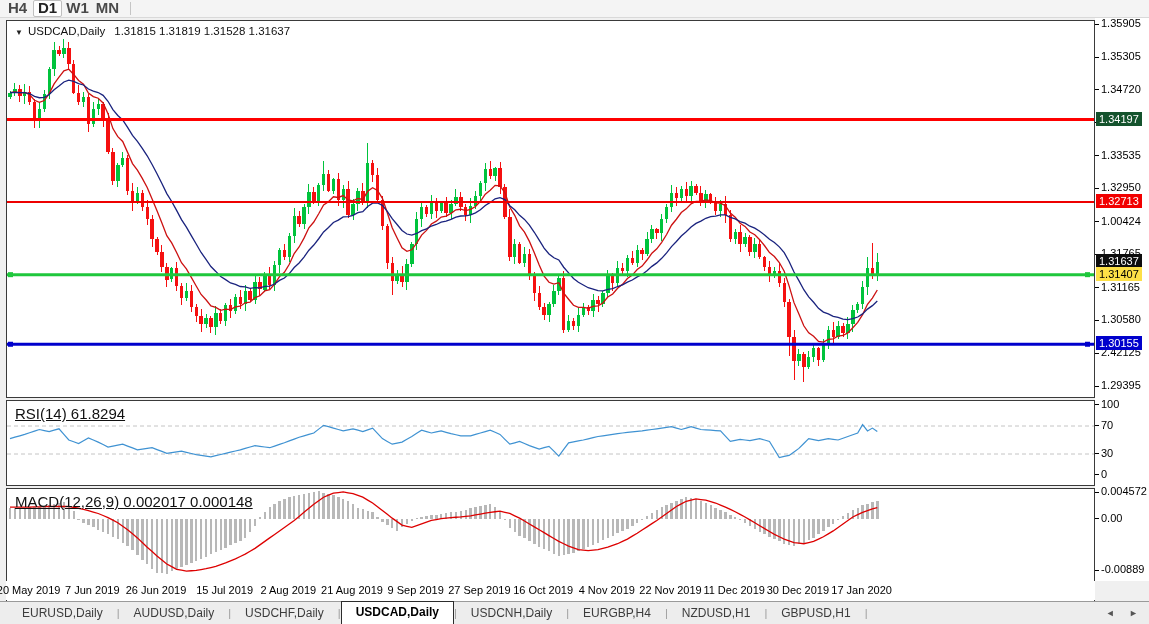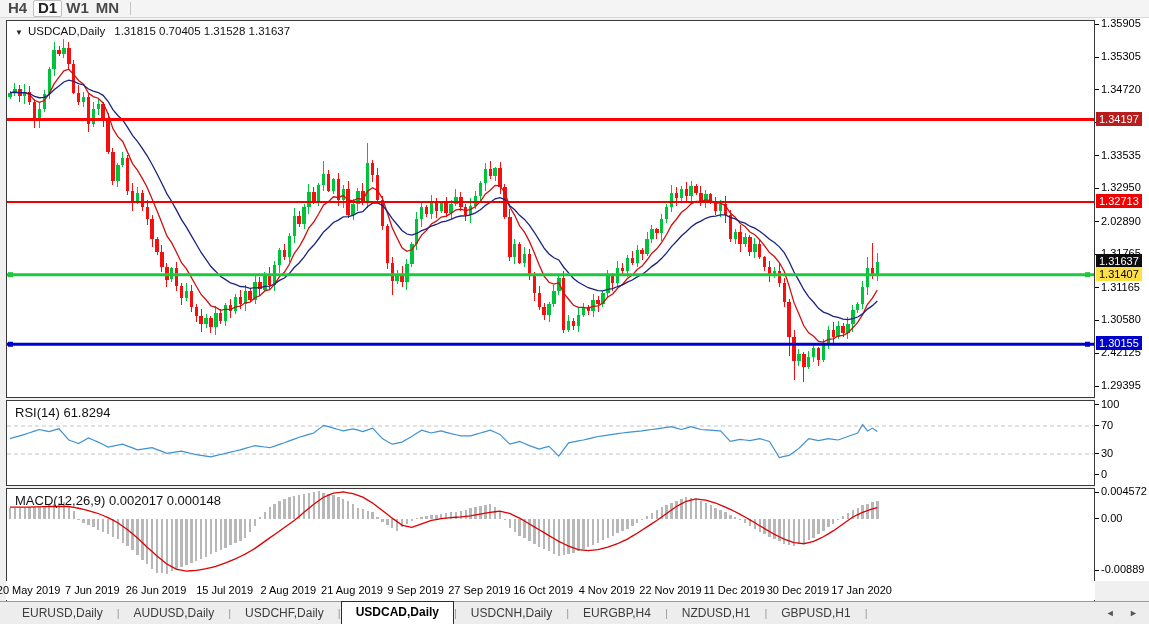--- a/index.html
+++ b/index.html
@@ -14,21 +14,21 @@
   .tb-sep{width:1px;height:13px;background:#c5c5c5;margin-left:7px;}
   
   .panel{position:absolute;left:6px;width:1089px;background:#fff;border:1px solid #3a3a3a;box-sizing:border-box;}
   #main-panel{top:20px;height:378px;}
   #rsi-panel{top:400px;height:86px;}
   #macd-panel{top:488px;height:120px;}
   .panel svg{position:absolute;left:0;top:0;}
   #chart-title{position:absolute;left:8px;top:4px;font-size:11.5px;color:#111;white-space:nowrap;z-index:5;}
   #chart-title .tri{font-size:8px;color:#222;margin-right:5px;}
   #chart-title .ohlc{margin-left:9px;}
-  .ind-label{position:absolute;left:8px;top:4px;font-size:13px;color:#111;z-index:5;white-space:nowrap;}
+  .ind-label{position:absolute;left:8px;top:4px;font-size:15px;color:#111;z-index:5;white-space:nowrap;text-decoration:underline;}
   
   #price-axis{position:absolute;left:1095px;top:18px;width:54px;height:563px;background:#fff;}
   .ax-label{position:absolute;left:6px;font-size:11px;color:#000;white-space:nowrap;}
   .ax-tick{position:absolute;left:0;width:4px;height:1px;background:#000;}
   .ax-badge{position:absolute;left:1px;height:14px;line-height:14px;padding:0 3px;font-size:11px;
             white-space:nowrap;z-index:6;}
   
   #date-axis{position:absolute;left:6px;top:581px;width:1089px;height:19px;background:#fff;}
   .date-label{position:absolute;top:3px;font-size:11px;color:#000;white-space:nowrap;transform:translateX(-50%);}
   
@@ -47,21 +47,21 @@
   <div id="toolbar">
       <div class="tb-btn">H4</div>
       <div class="tb-btn active">D1</div>
       <div class="tb-btn">W1</div>
       <div class="tb-btn">MN</div>
       <div class="tb-sep"></div>
     </div>
 
   <div id="main-panel" class="panel">
     <div id="chart-title">
-      <span class="tri">▼</span><span>USDCAD,Daily</span><span class="ohlc">1.31815 0.70405 1.31528 1.31637</span>
+      <span class="tri">▼</span><span>USDCAD,Daily</span><span class="ohlc">1.31815 1.31819 1.31528 1.31637</span>
     </div>
     <svg id="svg-main" width="1087" height="376">
         <g shape-rendering="crispEdges">
           <line x1="3.00" y1="70.04" x2="3.00" y2="77.83" stroke="#00c33c" stroke-width="1"></line>
           <rect x="1.30" y="71.71" width="3.4" height="4.45" fill="#00c33c"></rect>
           <line x1="7.90" y1="61.87" x2="7.90" y2="75.42" stroke="#00c33c" stroke-width="1"></line>
           <rect x="6.20" y="67.82" width="3.4" height="3.89" fill="#00c33c"></rect>
           <line x1="12.80" y1="64.32" x2="12.80" y2="80.79" stroke="#f51010" stroke-width="1"></line>
           <rect x="11.10" y="67.82" width="3.4" height="7.23" fill="#f51010"></rect>
           <line x1="17.70" y1="62.82" x2="17.70" y2="82.83" stroke="#00c33c" stroke-width="1"></line>
@@ -646,33 +646,33 @@
       <div class="ax-label" style="top: 32.467px;">1.35305</div>
       <div class="ax-tick" style="top: 38.967px;"></div>
       <div class="ax-label" style="top: 64.9869px;">1.34720</div>
       <div class="ax-tick" style="top: 71.4869px;"></div>
       <div class="ax-label" style="top: 97.5068px;">1.34135</div>
       <div class="ax-tick" style="top: 104.007px;"></div>
       <div class="ax-label" style="top: 130.86px;">1.33535</div>
       <div class="ax-tick" style="top: 137.36px;"></div>
       <div class="ax-label" style="top: 163.38px;">1.32950</div>
       <div class="ax-tick" style="top: 169.88px;"></div>
-      <div class="ax-label" style="top: 196.734px;">2.02890</div>
+      <div class="ax-label" style="top: 196.734px;">1.00424</div>
       <div class="ax-tick" style="top: 203.234px;"></div>
       <div class="ax-label" style="top: 229.254px;">1.31765</div>
       <div class="ax-tick" style="top: 235.754px;"></div>
       <div class="ax-label" style="top: 262.608px; text-align: center;">1.31165</div>
       <div class="ax-tick" style="top: 269.108px;"></div>
       <div class="ax-label" style="top: 295.128px;">1.30580</div>
       <div class="ax-tick" style="top: 301.628px;"></div>
       <div class="ax-label" style="top: 328.481px;">2.42125</div>
       <div class="ax-tick" style="top: 334.981px;"></div>
       <div class="ax-label" style="top: 361.001px;">1.29395</div>
       <div class="ax-tick" style="top: 367.501px;"></div>
-      <div class="ax-badge" style="top: 93.5602px; background: #b91c1c; color: rgb(255, 255, 255);">1.34197</div>
+      <div class="ax-badge" style="top: 93.5602px; background: #14532d; color: rgb(255, 255, 255);">1.34197</div>
       <div class="ax-badge" style="top: 176.055px; background: rgb(242, 0, 0); color: rgb(255, 255, 255);">1.32713</div>
       <div class="ax-badge" style="top: 235.869px; background: rgb(13, 13, 13); color: rgb(255, 255, 255);">1.31637</div>
       <div class="ax-badge" style="top: 248.655px; background: #fde047; color: rgb(0, 0, 0);">1.31407</div>
       <div class="ax-badge" style="top: 318.253px; background: rgb(0, 0, 204); color: rgb(255, 255, 255);">1.30155</div>
       <div class="ax-label" style="top: 379.5px;">100</div>
       <div class="ax-tick" style="top: 386px;"></div>
       <div class="ax-label" style="top: 400.5px;">70</div>
       <div class="ax-tick" style="top: 407px;"></div>
       <div class="ax-label" style="top: 428.5px;">30</div>
       <div class="ax-tick" style="top: 435px;"></div>

